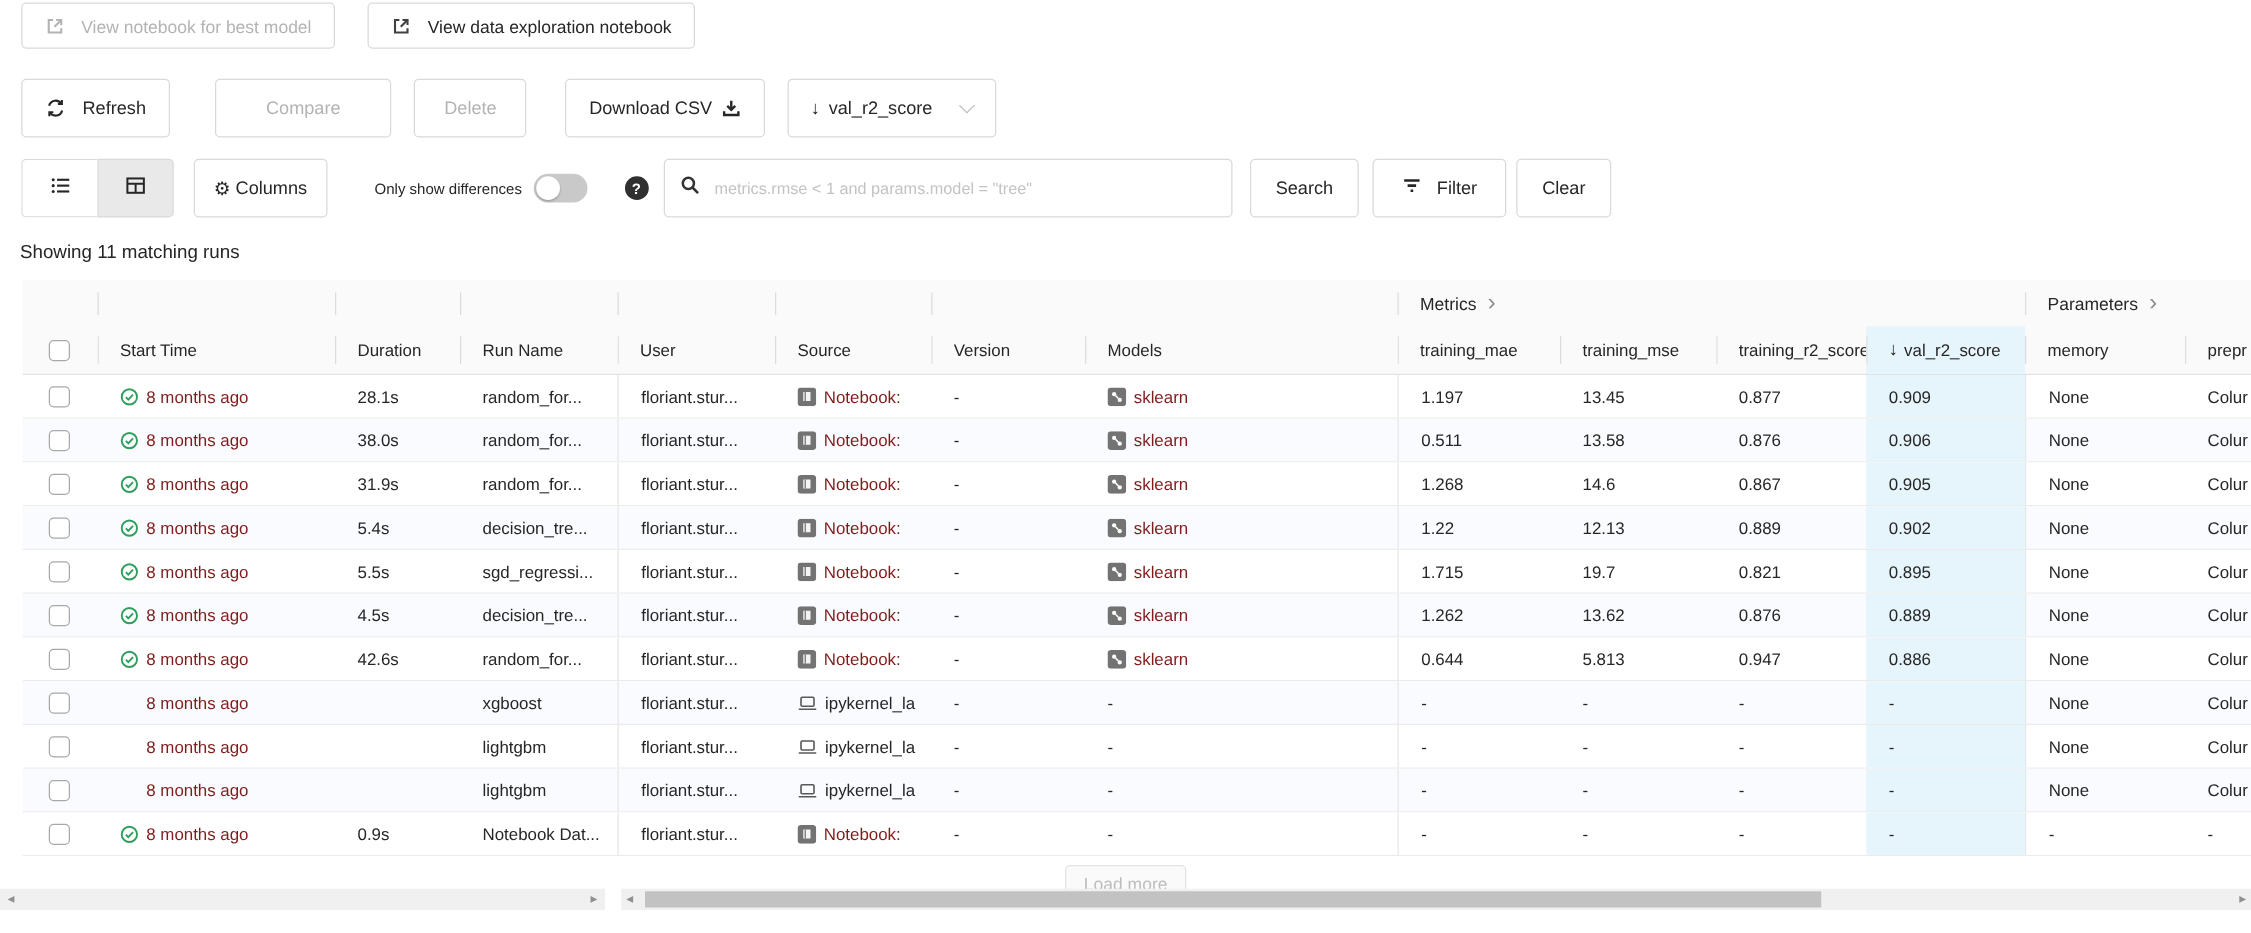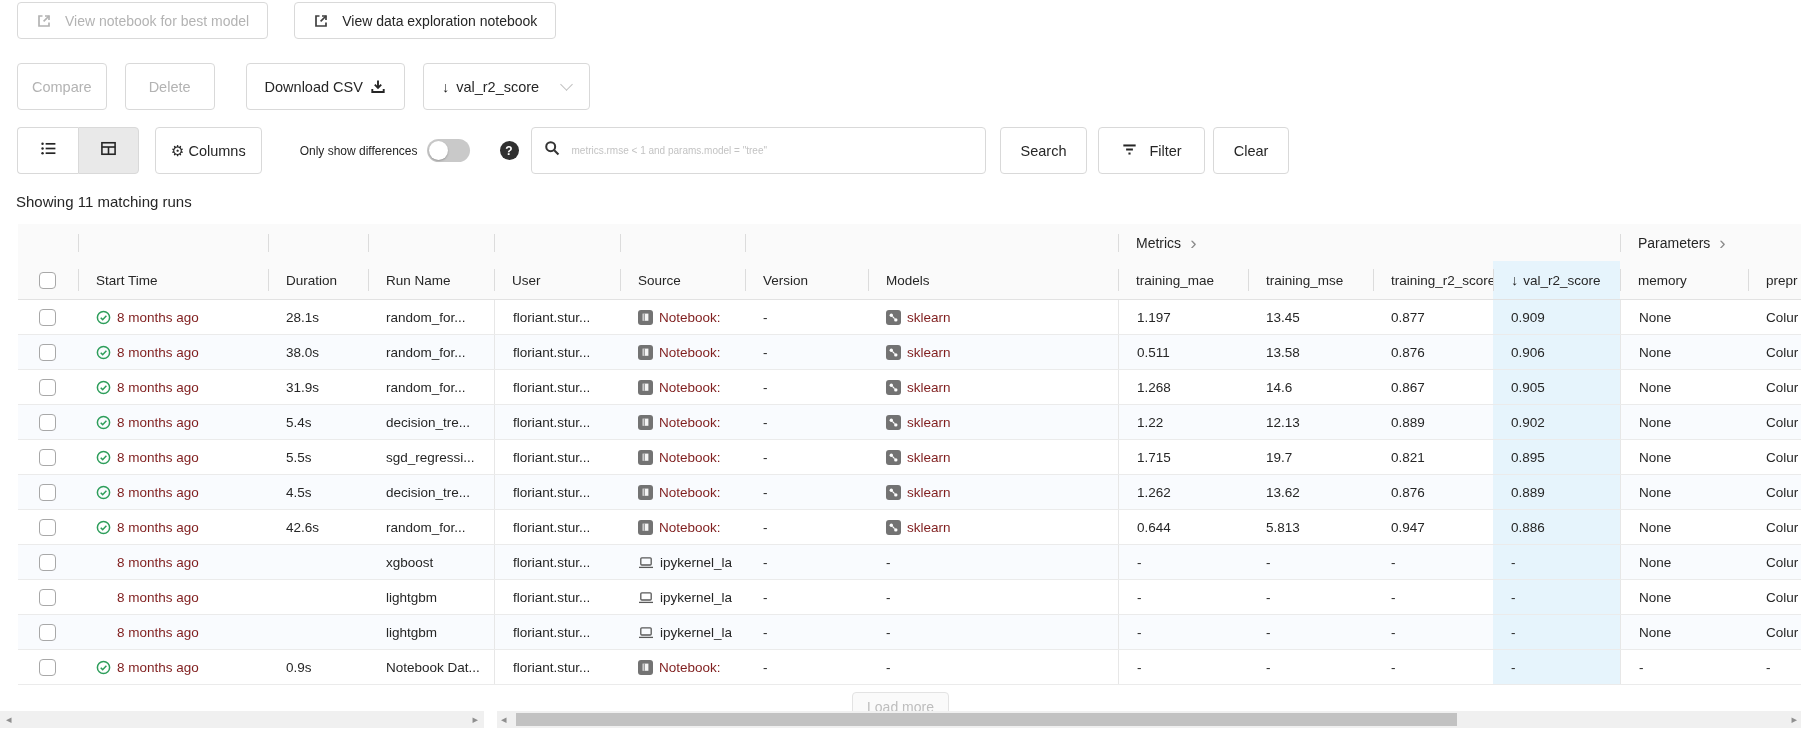--- a/index.html
+++ b/index.html
@@ -33,21 +33,21 @@
 
   .toggle-label { font-size:12px; margin-right:9px; }
   .toggle { width:43px; height:23px; background:#c9c9c9; border-radius:12px; position:relative; cursor:pointer; }
   .toggle .knob { position:absolute; left:2px; top:2px; width:19px; height:19px; border-radius:50%;
                   background:#fff; box-shadow:0 1px 2px rgba(0,0,0,.25); }
   .help { width:19px; height:19px; border-radius:50%; background:#303030; color:#fff; font-size:12px;
           font-weight:bold; display:flex; align-items:center; justify-content:center; cursor:pointer; }
 
   .searchbox { display:flex; align-items:center; width:455px; height:47px; border:1px solid #d9d9d9;
                border-radius:4px; padding:0 12px; background:#fff; }
-  .searchbox input { border:none; outline:none; flex:1; font-size:10px; margin-left:9px;
+  .searchbox input { border:none; outline:none; flex:1; font-size:13px; margin-left:9px;
                      font-family:inherit; color:#262626; background:transparent; }
   .searchbox input::placeholder { color:#c3c3c3; }
 
   .showing { margin:19px 0 0 16px; font-size:15px; }
 
   
   .table-wrap { margin:14px 0 0 18px; width:1783px; overflow:hidden; }
   .trow { display:grid; width:1870px;
           grid-template-columns:60px 190px 100px 126px 126px 125px 123px 250px 130px 125px 120px 127px 128px 140px; }
   .group-row { height:37px; background:#fafafa; }
@@ -109,21 +109,32 @@
           <path d="M6.5 3H3v10h10V9.5"></path>
             <path d="M9 3h4v4"></path>
             <path d="M13 3L7.6 8.4"></path>
           </svg>
       </span>
       <span>View data exploration notebook</span>
     </button>
   </div>
 
   <div class="toolbar2">
-    <button class="btn disabled" style="margin-right:18px;padding:0 14px">
+    <button class="btn" style="margin-right:36px">
+      <span class="ic">
+        <svg width="17" height="17" viewBox="0 0 16 16" fill="none" stroke="#262626" stroke-width="1.6">
+          <path d="M3.1 6.3a5.1 5.1 0 0 1 9.2-1.6"></path>
+            <path d="M12.7 1.9v3h-3"></path>
+          <path d="M12.9 9.7a5.1 5.1 0 0 1-9.2 1.6"></path>
+            <path d="M3.3 14.1v-3h3"></path>
+          </svg>
+      </span>
+      <span>Refresh</span>
+    </button>
+    <button class="btn disabled" style="margin-right:18px;padding:0 40px">
       <span>Compare</span>
     </button>
     <button class="btn disabled" style="margin-right:31px;padding:0 23px">
       <span>Delete</span>
     </button>
     <button class="btn" style="margin-right:18px">
       <span>Download CSV</span>
       <span class="ic" style="margin:0">
         <svg width="16" height="16" viewBox="0 0 16 16" fill="none" stroke="#262626" stroke-width="1.9">
           <path d="M8 1.5v7"></path>

